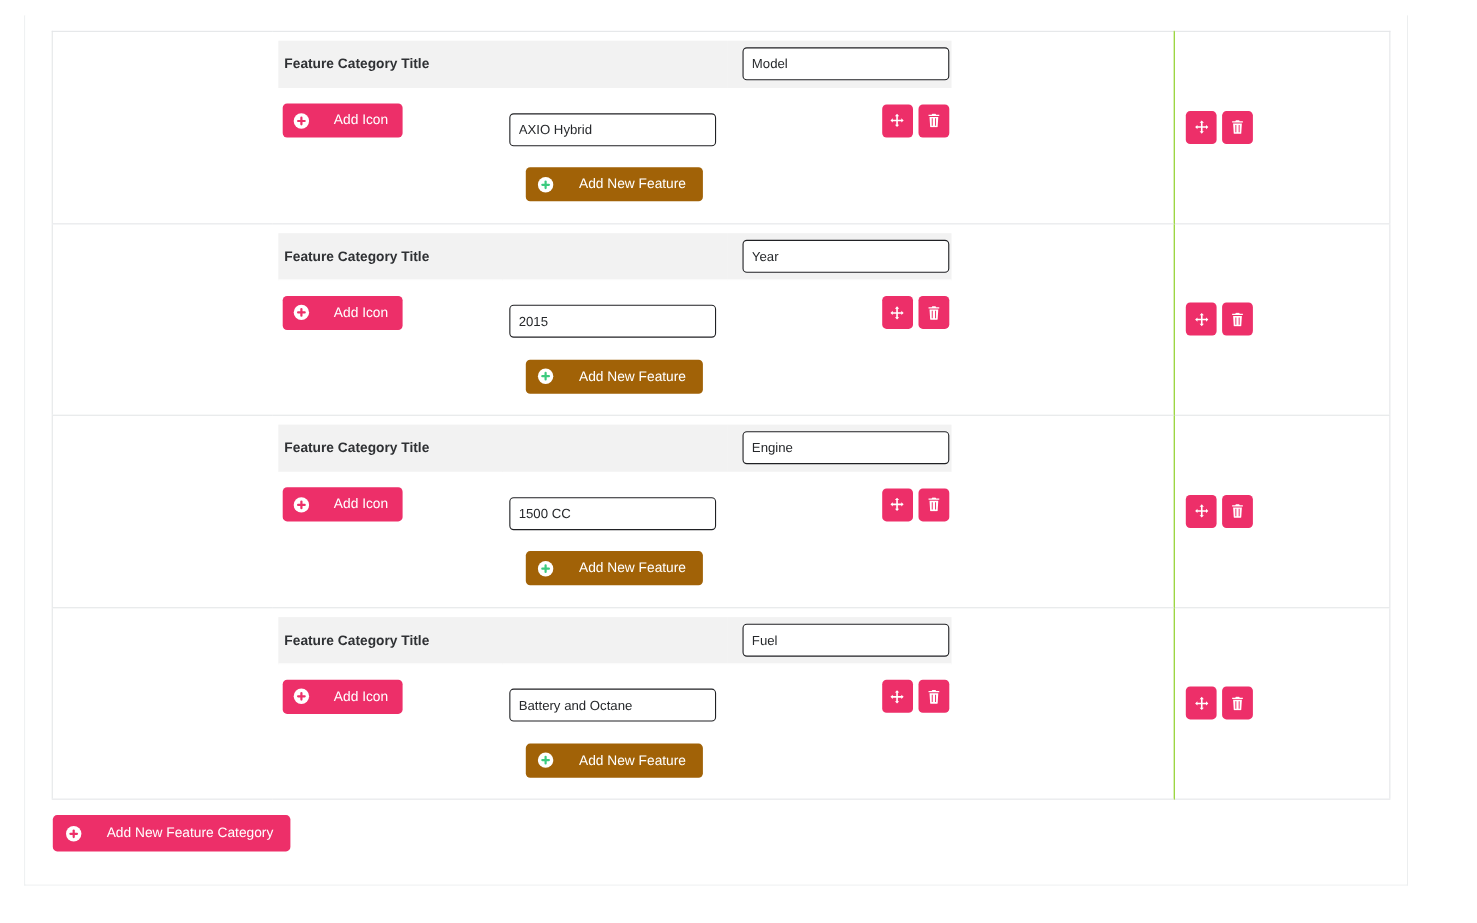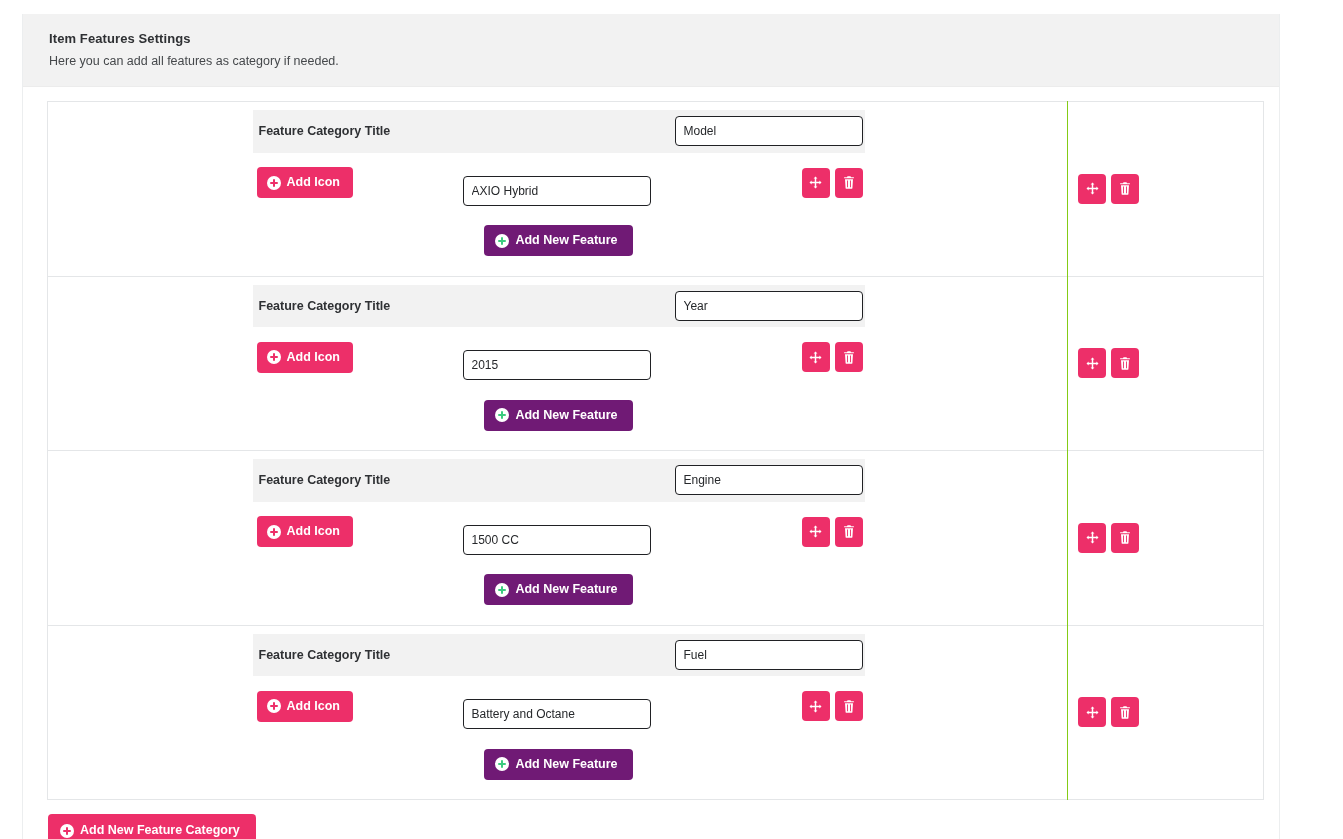--- a/index.html
+++ b/index.html
@@ -155,35 +155,35 @@
     height: 30px;
     padding: 3px 8px;
   }
   input.txt-title { width: 188px; }
   input.txt-feat  { width: 188px; margin-top: 16px; }
 
   
   .btn {
     display: inline-flex;
     align-items: center;
-    gap: 6px;
+    gap: 23px;
     border: none;
     border-radius: 4px;
     color: #ffffff;
     font-family: "Liberation Sans", sans-serif;
     font-size: 12.5px;
-    font-weight: bold;
+    font-weight: normal;
     cursor: pointer;
     padding: 0 12px;
     height: 32px;
     white-space: nowrap;
     line-height: 1;
   }
   .btn-pink  { background: #ed2f69; }
-  .btn-green { background: #701a75; }
+  .btn-green { background: #a16207; }
 
   .btn-addicon { height: 31px; padding: 0 13px 0 10px; }
   .btn-addnew  { height: 31px; padding: 0 15px 0 11px; }
   .btn-addcat  {
     height: 33px;
     padding: 0 16px 0 12px;
     margin-top: 14px;
     margin-left: 1px;
     text-align: center;
   }
@@ -232,24 +232,20 @@
 
   .footer-pad { height: 10px; }
 </style>
 </head>
 <body>
 
 <div class="page-wrap">
 
   <div class="card">
 
-    <div class="card-header">
-      <h2>Item Features Settings</h2>
-      <p>Here you can add all features as category if needed.</p>
-    </div>
 
     <div class="card-body">
 
       <table class="cat-table">
         <colgroup>
           <col class="col-spacer">
             <col class="col-main">
             <col class="col-act">
         </colgroup>
         <tbody id="cat-rows">

